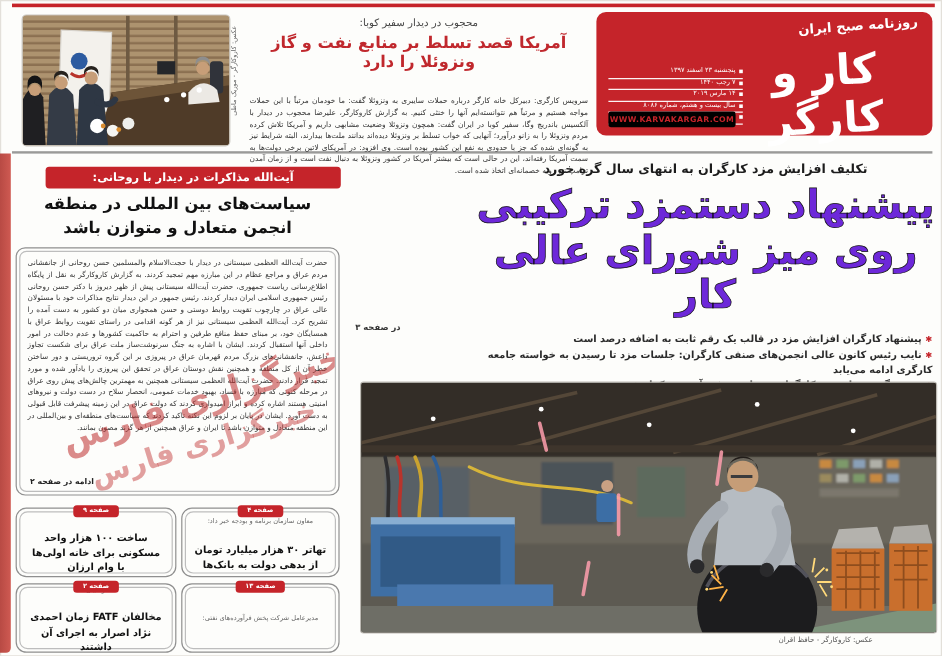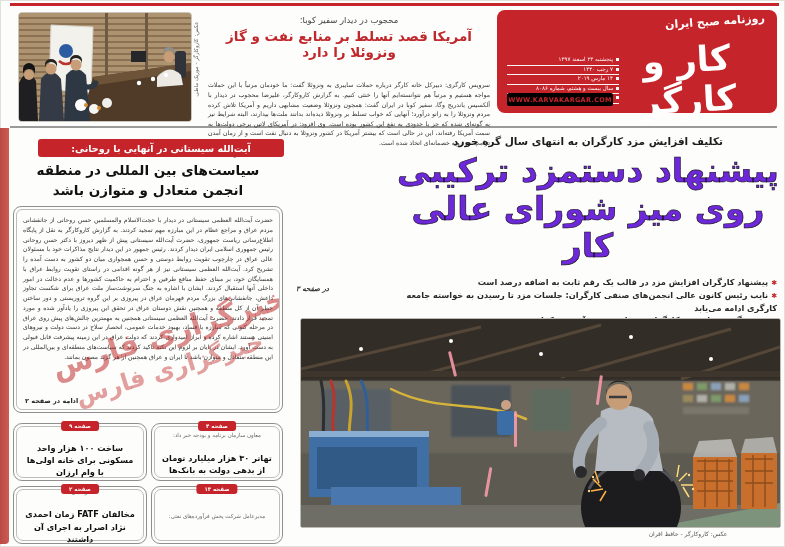--- a/index.html
+++ b/index.html
@@ -32,21 +32,21 @@
   .art-top .body{font-size:6.2px;line-height:1.55;color:#333;text-align:justify;}
   .art-top .cont{font-size:6px;font-weight:bold;color:#222;text-align:left;margin-top:2px;}
   
   .lead{left:395px;top:132px;width:386px;text-align:center;}
   .lead .kicker{font-size:10.5px;font-weight:bold;color:#1c1c1c;margin-top:3px;}
   .lead .h1,.lead .h2{font-size:33px;font-weight:bold;color:#6d28d9;line-height:1.14;letter-spacing:-1px;-webkit-text-stroke:.6px #0c0c0c;}
   .lead .h1{margin-top:5px;}
   .lead .bullets{margin-top:11px;text-align:right;padding-right:4px;}
   .lead .bullet{font-size:8.2px;font-weight:bold;color:#2a2a2a;line-height:1.55;}
   .lead .mark{color:#c5242a;font-size:7px;margin-left:3px;}
-  .pageref{left:296px;top:285px;font-size:7px;font-weight:bold;color:#333;font-style:italic;}
+  .pageref{left:296px;top:269px;font-size:7px;font-weight:bold;color:#333;}
   
   .factphoto{left:300px;top:318px;width:479px;height:208px;border:1px solid #bdbab4;border-radius:3px;overflow:hidden;background:#5d5a52;}
   .fact-cap{left:598px;top:530px;width:180px;text-align:center;font-size:6px;color:#555;}
   
   .ban{left:38px;top:139px;width:246px;height:18px;background:#c5242a;border-radius:3px;color:#fff;
     display:flex;align-items:center;justify-content:center;font-size:9.5px;font-weight:bold;}
   .sis-h{left:12px;top:161px;width:272px;text-align:center;font-size:13.5px;font-weight:bold;color:#111;line-height:1.45;}
   .sisbox{left:13px;top:206px;width:270px;height:207px;border:1px solid #8f8f8f;border-radius:8px;padding:2px;box-sizing:border-box;}
   .sisbox-in{border:1px solid #bdbdbd;border-radius:6px;height:100%;box-sizing:border-box;padding:5px 6px;position:relative;overflow:hidden;}
   .sis-body{font-size:6.1px;line-height:1.6;color:#333;text-align:justify;}
@@ -257,21 +257,21 @@
       <g fill="#ff9fae" opacity=".85">
         <rect x="213" y="92" width="3" height="36" rx="1.5"></rect>
         <rect x="297" y="56" width="3" height="30" rx="1.5" transform="rotate(8 298 70)"></rect>
         <rect x="150" y="32" width="3" height="26" rx="1.5" transform="rotate(-14 151 45)"></rect>
         <rect x="186" y="148" width="3" height="30" rx="1.5" transform="rotate(10 187 162)"></rect>
       </g>
     </svg>
   </div>
   <div class="abs fact-cap">عکس: کاروکارگر - حافظ اقران</div>
 
-  <div class="abs ban">آیت‌الله سیستانی در آنهایی با روحانی:</div>
+  <div class="abs ban">آیت‌الله مذاکرات در دیدار با روحانی:</div>
   <div class="abs sis-h">
     <span>سیاست‌های بین المللی در منطقه</span><br><span>انجمن متعادل و متوازن باشد</span>
   </div>
   <div class="abs sisbox">
     <div class="sisbox-in">
       <div class="sis-body">حضرت آیت‌الله العظمی سیستانی در دیدار با حجت‌الاسلام والمسلمین حسن روحانی از جانفشانی مردم عراق و مراجع عظام در این مبارزه مهم تمجید کردند. به گزارش کاروکارگر به نقل از پایگاه اطلاع‌رسانی ریاست جمهوری، حضرت آیت‌الله سیستانی پیش از ظهر دیروز با دکتر حسن روحانی رئیس جمهوری اسلامی ایران دیدار کردند. رئیس جمهور در این دیدار نتایج مذاکرات خود با مسئولان عالی عراق در چارچوب تقویت روابط دوستی و حسن همجواری میان دو کشور به دست آمده را تشریح کرد. آیت‌الله العظمی سیستانی نیز از هر گونه اقدامی در راستای تقویت روابط عراق با همسایگان خود، بر مبنای حفظ منافع طرفین و احترام به حاکمیت کشورها و عدم دخالت در امور داخلی آنها استقبال کردند. ایشان با اشاره به جنگ سرنوشت‌ساز ملت عراق برای شکست تجاوز داعش، جانفشانی‌های بزرگ مردم قهرمان عراق در پیروزی بر این گروه تروریستی و دور ساختن خطر آن از کل منطقه و همچنین نقش دوستان عراق در تحقق این پیروزی را یادآور شده و مورد تمجید قرار دادند. حضرت آیت‌الله العظمی سیستانی همچنین به مهمترین چالش‌های پیش روی عراق در مرحله کنونی که مبارزه با فساد، بهبود خدمات عمومی، انحصار سلاح در دست دولت و نیروهای امنیتی هستند اشاره کرده و ابراز امیدواری کردند که دولت عراق در این زمینه پیشرفت قابل قبولی به دست آورد. ایشان در پایان بر لزوم این نکته تاکید کردند که سیاست‌های منطقه‌ای و بین‌المللی در این منطقه متعادل و متوازن باشد تا ایران و عراق همچنین از هر گزند مصون بمانند.</div>
       <div class="stamp stamp1">خبرگزاری فارس</div>
       <div class="stamp stamp2">خبرگزاری فارس</div>
       <div class="sis-cont">ادامه در صفحه ۲</div>
     </div>

